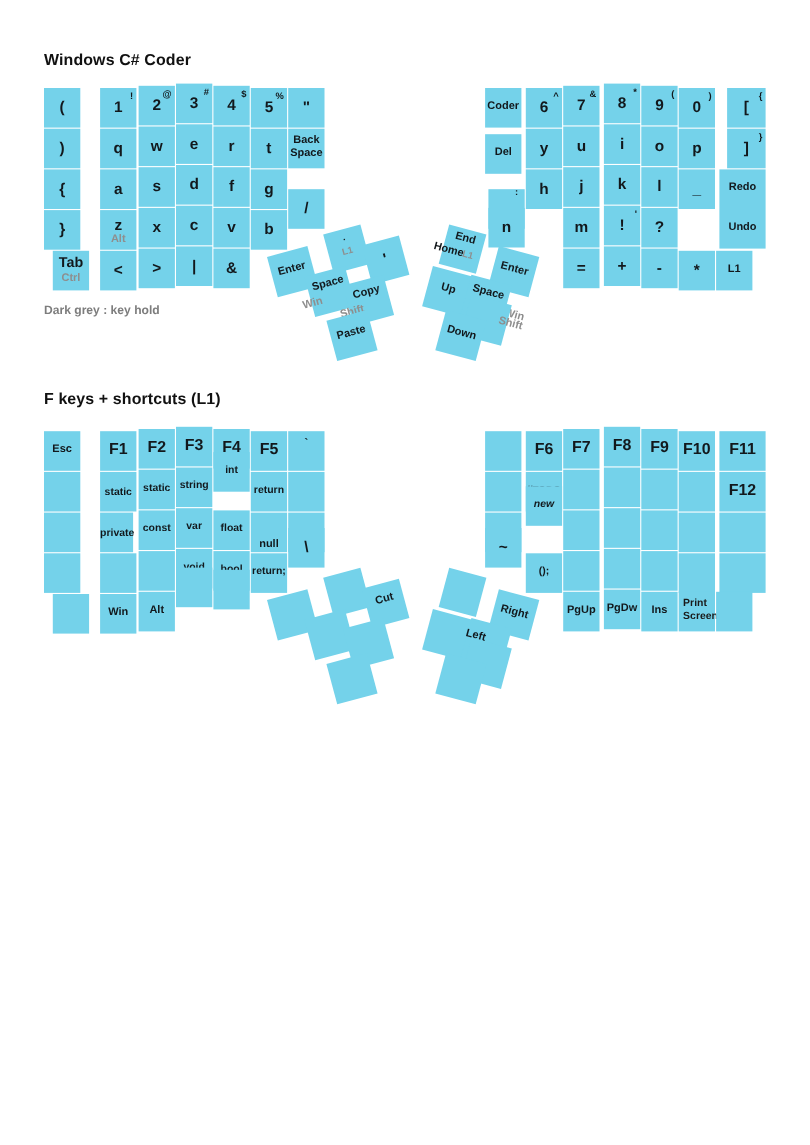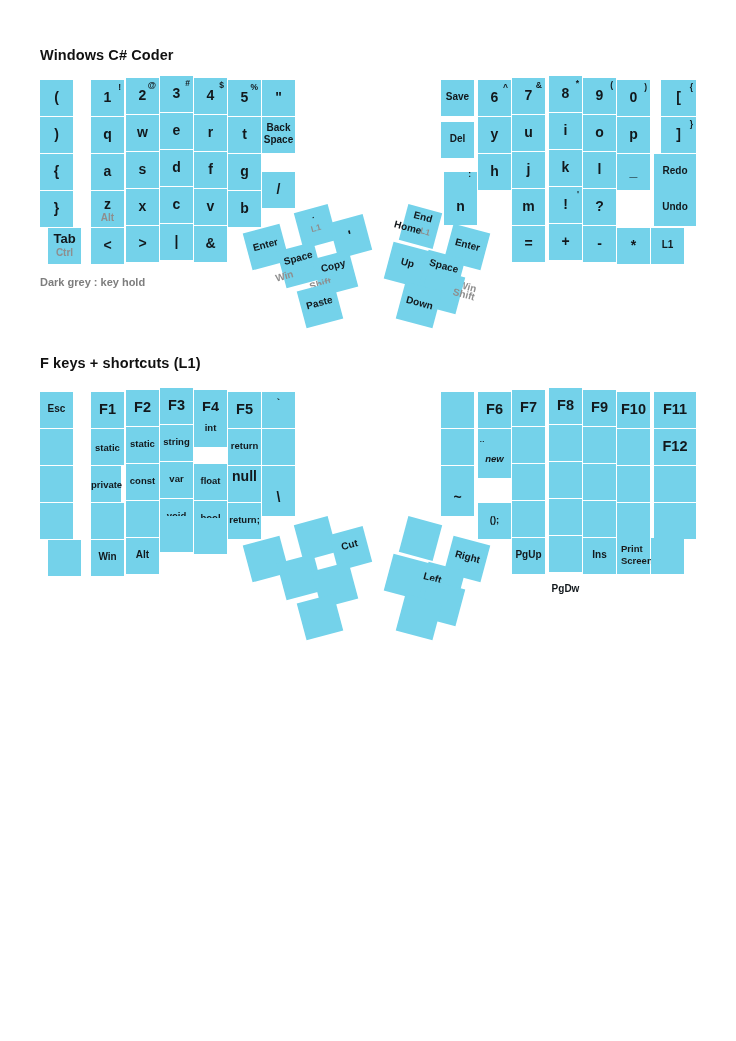--- a/index.html
+++ b/index.html
@@ -240,21 +240,21 @@
     <span class="lbl c small grey" style="top:21px;left:38px;">Win</span>
   </div>
   <div class="key rot-r" style="left:423px;top:272px;width:38px;height:38px;">
     <span class="lbl c small grey" style="top:12px;left:30px;">Shift</span>
   </div>
   <div class="key rot-r" style="left:400px;top:286px;width:38px;height:38px;">
     <span class="lbl c small" style="top:12px;">Down</span>
   </div>
 
   <div class="key" style="left:441px;top:80px;width:33px;height:36px;">
-    <span class="lbl c small" style="top:12px;">Save</span>
+    <span class="lbl c small" style="top:12px;">Coder</span>
   </div>
   <div class="key" style="left:478px;top:80px;width:33px;height:36px;">
     <span class="lbl c" style="top:10px;">6</span>
     <span class="lbl shifted" style="right:3px;top:3px;">^</span>
   </div>
   <div class="key" style="left:512px;top:78px;width:33px;height:36px;">
     <span class="lbl c" style="top:10px;">7</span>
     <span class="lbl shifted" style="right:3px;top:3px;">&amp;</span>
   </div>
   <div class="key" style="left:549px;top:76px;width:33px;height:36px;">
@@ -405,21 +405,21 @@
   <div class="key" style="left:126px;top:464px;width:33px;height:36px;">
     <span class="lbl c tiny" style="top:12px;font-size:9.5px;">const</span>
   </div>
   <div class="key" style="left:160px;top:462px;width:33px;height:36px;">
     <span class="lbl c tiny" style="top:12px;font-size:9.5px;">var</span>
   </div>
   <div class="key" style="left:194px;top:464px;width:33px;height:36px;">
     <span class="lbl c tiny" style="top:12px;font-size:9.5px;">float</span>
   </div>
   <div class="key" style="left:228px;top:466px;width:33px;height:36px;">
-    <span class="lbl c tiny" style="top:3px;font-size:14px;">null</span>
+    <span class="lbl c tiny" style="top:24px;font-size:10px;">null</span>
   </div>
   <div class="key" style="left:262px;top:466px;width:33px;height:36px;"></div>
 
   <div class="key" style="left:40px;top:503px;width:33px;height:36px;"></div>
   <div class="key" style="left:91px;top:503px;width:33px;height:36px;"></div>
   <div class="key" style="left:126px;top:501px;width:33px;height:36px;"></div>
   <div class="key" style="left:160px;top:499px;width:33px;height:36px;">
     <span class="lbl c tiny" style="top:12px;font-size:9.5px;">void</span>
   </div>
   <div class="key" style="left:194px;top:501px;width:33px;height:36px;">
@@ -513,21 +513,21 @@
   <div class="key" style="left:512px;top:501px;width:33px;height:36px;"></div>
   <div class="key" style="left:549px;top:499px;width:33px;height:36px;"></div>
   <div class="key" style="left:583px;top:501px;width:33px;height:36px;"></div>
   <div class="key" style="left:617px;top:503px;width:33px;height:36px;"></div>
   <div class="key" style="left:654px;top:503px;width:42px;height:36px;"></div>
 
   <div class="key" style="left:512px;top:538px;width:33px;height:36px;">
     <span class="lbl c tiny" style="top:12px;font-size:10px;">PgUp</span>
   </div>
   <div class="key" style="left:549px;top:536px;width:33px;height:36px;">
-    <span class="lbl c tiny" style="top:12px;font-size:10px;margin-top:36px;">PgDw</span>
+    <span class="lbl c tiny" style="top:12px;font-size:10px;">PgDw</span>
   </div>
   <div class="key" style="left:583px;top:538px;width:33px;height:36px;">
     <span class="lbl c tiny" style="top:12px;font-size:10px;">Ins</span>
   </div>
   <div class="key" style="left:617px;top:538px;width:33px;height:36px;">
     <span class="lbl tiny" style="left:4px;top:6px;font-size:9.5px;">Print</span>
     <span class="lbl tiny" style="left:4px;top:18px;font-size:9.5px;">Screen</span>
   </div>
   <div class="key" style="left:651px;top:538px;width:33px;height:36px;"></div>
 </div>

